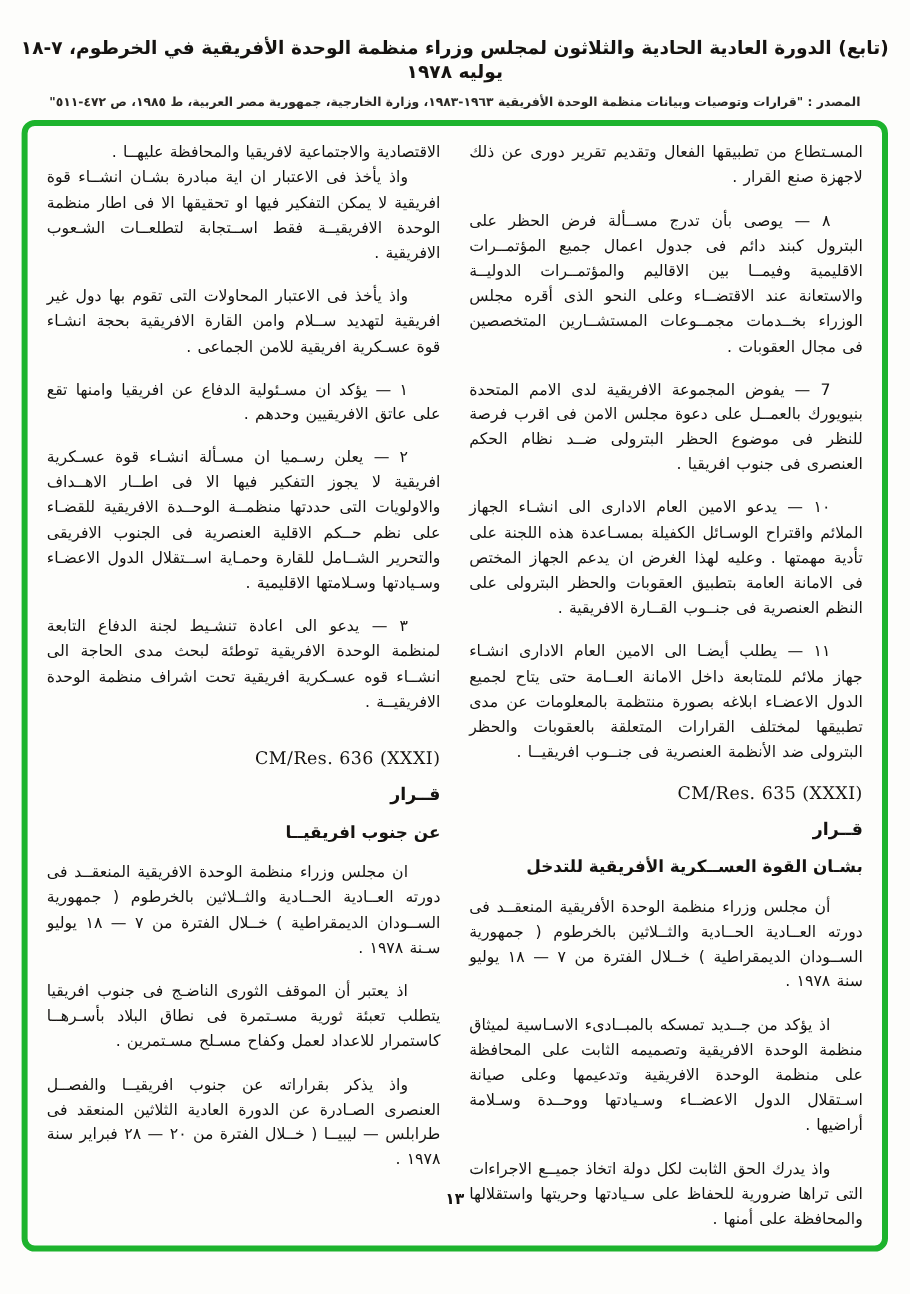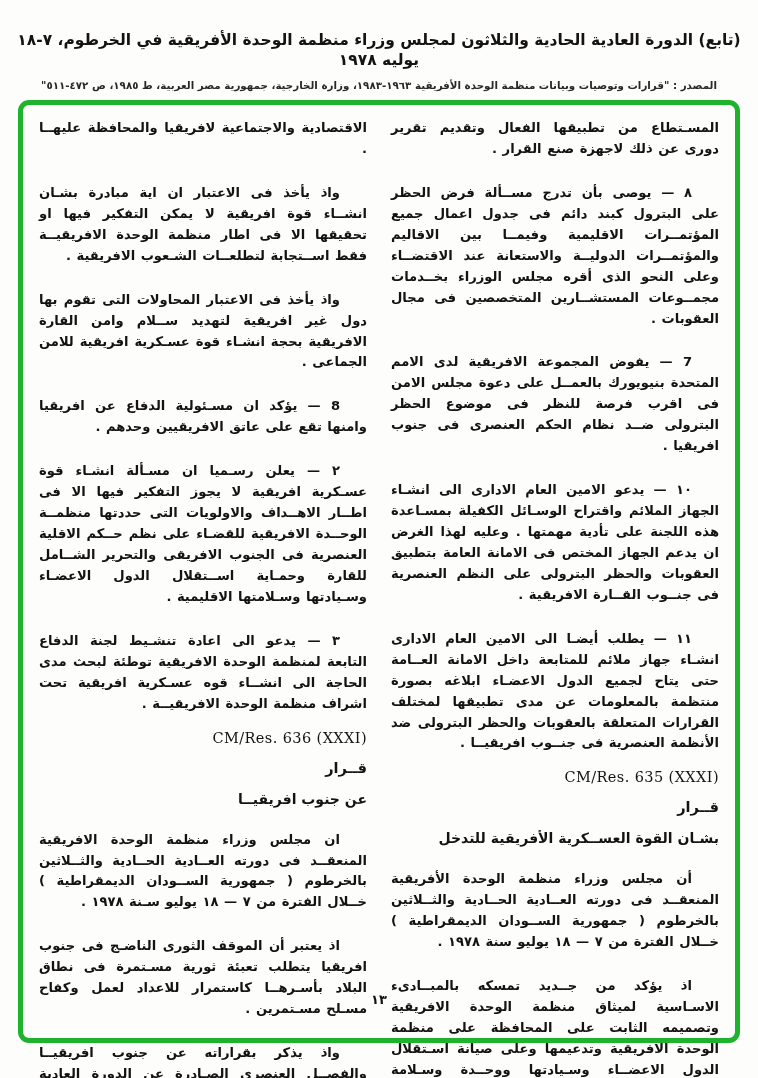--- a/index.html
+++ b/index.html
@@ -37,26 +37,26 @@
   
   .columns {
     display: flex; flex-direction: row; direction: rtl;
     gap: 24px; height: 100%;
   }
   .col { flex: 1 1 0; direction: rtl; }
   .col-top { min-height: 503px; }
 
   p.doc {
     margin: 0 0 15px 0;
-    font-size: 13.1px; font-weight: bold;
+    font-size: 13.1px; font-weight: normal;
     line-height: 1.6;
     text-align: justify;
     word-spacing: 1px;
   }
-  p.doc.indent { text-indent: 27px; margin-top: 23px; }
+  p.doc.indent { text-indent: 27px; }
   p.doc.tight  { margin-bottom: 0; }
 
   
   .res-id {
     direction: ltr; text-align: right;
     font-family: "DejaVu Serif", serif;
     font-size: 14.5px; font-weight: normal;
     letter-spacing: 0.4px;
     margin: 4px 0 14px 0;
   }
@@ -107,21 +107,21 @@
           <p class="doc indent">واذ يدرك الحق الثابت لكل دولة اتخاذ جميــع الاجراءات التى تراها ضرورية للحفاظ على سـيادتها وحريتها واستقلالها والمحافظة على أمنها .</p>
 
         </div>
       </div>
 
       <div class="col">
         <div class="col-top">
           <p class="doc tight">الاقتصادية والاجتماعية لافريقيا والمحافظة عليهــا .</p>
           <p class="doc indent">واذ يأخذ فى الاعتبار ان اية مبادرة بشـان انشــاء قوة افريقية لا يمكن التفكير فيها او تحقيقها الا فى اطار منظمة الوحدة الافريقيــة فقط اســتجابة لتطلعــات الشـعوب الافريقية .</p>
           <p class="doc indent">واذ يأخذ فى الاعتبار المحاولات التى تقوم بها دول غير افريقية لتهديد ســلام وامن القارة الافريقية بحجة انشـاء قوة عسـكرية افريقية للامن الجماعى .</p>
-          <p class="doc indent">8 — يؤكد ان مسـئولية الدفاع عن افريقيا وامنها تقع على عاتق الافريقيين وحدهم .</p>
+          <p class="doc indent">١ — يؤكد ان مسـئولية الدفاع عن افريقيا وامنها تقع على عاتق الافريقيين وحدهم .</p>
           <p class="doc indent">٢ — يعلن رسـميا ان مسـألة انشـاء قوة عسـكرية افريقية لا يجوز التفكير فيها الا فى اطــار الاهــداف والاولويات التى حددتها منظمــة الوحــدة الافريقية للقضـاء على نظم حــكم الاقلية العنصرية فى الجنوب الافريقى والتحرير الشــامل للقارة وحمـاية اســتقلال الدول الاعضـاء وسـيادتها وسـلامتها الاقليمية .</p>
           <p class="doc indent">٣ — يدعو الى اعادة تنشـيط لجنة الدفاع التابعة لمنظمة الوحدة الافريقية توطئة لبحث مدى الحاجة الى انشــاء قوه عسـكرية افريقية تحت اشراف منظمة الوحدة الافريقيــة .</p>
         </div>
         <div>
           <div class="res-id">CM/Res. 636 (XXXI)</div>
           <div class="res-label">قــرار</div>
           <div class="res-title">عن جنوب افريقيــا</div>
           <p class="doc indent">ان مجلس وزراء منظمة الوحدة الافريقية المنعقــد فى دورته العــادية الحــادية والثــلاثين بالخرطوم ( جمهورية الســودان الديمقراطية ) خــلال الفترة من ٧ — ١٨ يوليو سـنة ١٩٧٨ .</p>
           <p class="doc indent">اذ يعتبر أن الموقف الثورى الناضـج فى جنوب افريقيا يتطلب تعبئة ثورية مسـتمرة فى نطاق البلاد بأسـرهــا كاستمرار للاعداد لعمل وكفاح مسـلح مسـتمرين .</p>
           <p class="doc indent">واذ يذكر بقراراته عن جنوب افريقيــا والفصــل العنصرى الصـادرة عن الدورة العادية الثلاثين المنعقد فى طرابلس — ليبيــا ( خــلال الفترة من ٢٠ — ٢٨ فبراير سنة ١٩٧٨ .</p>

